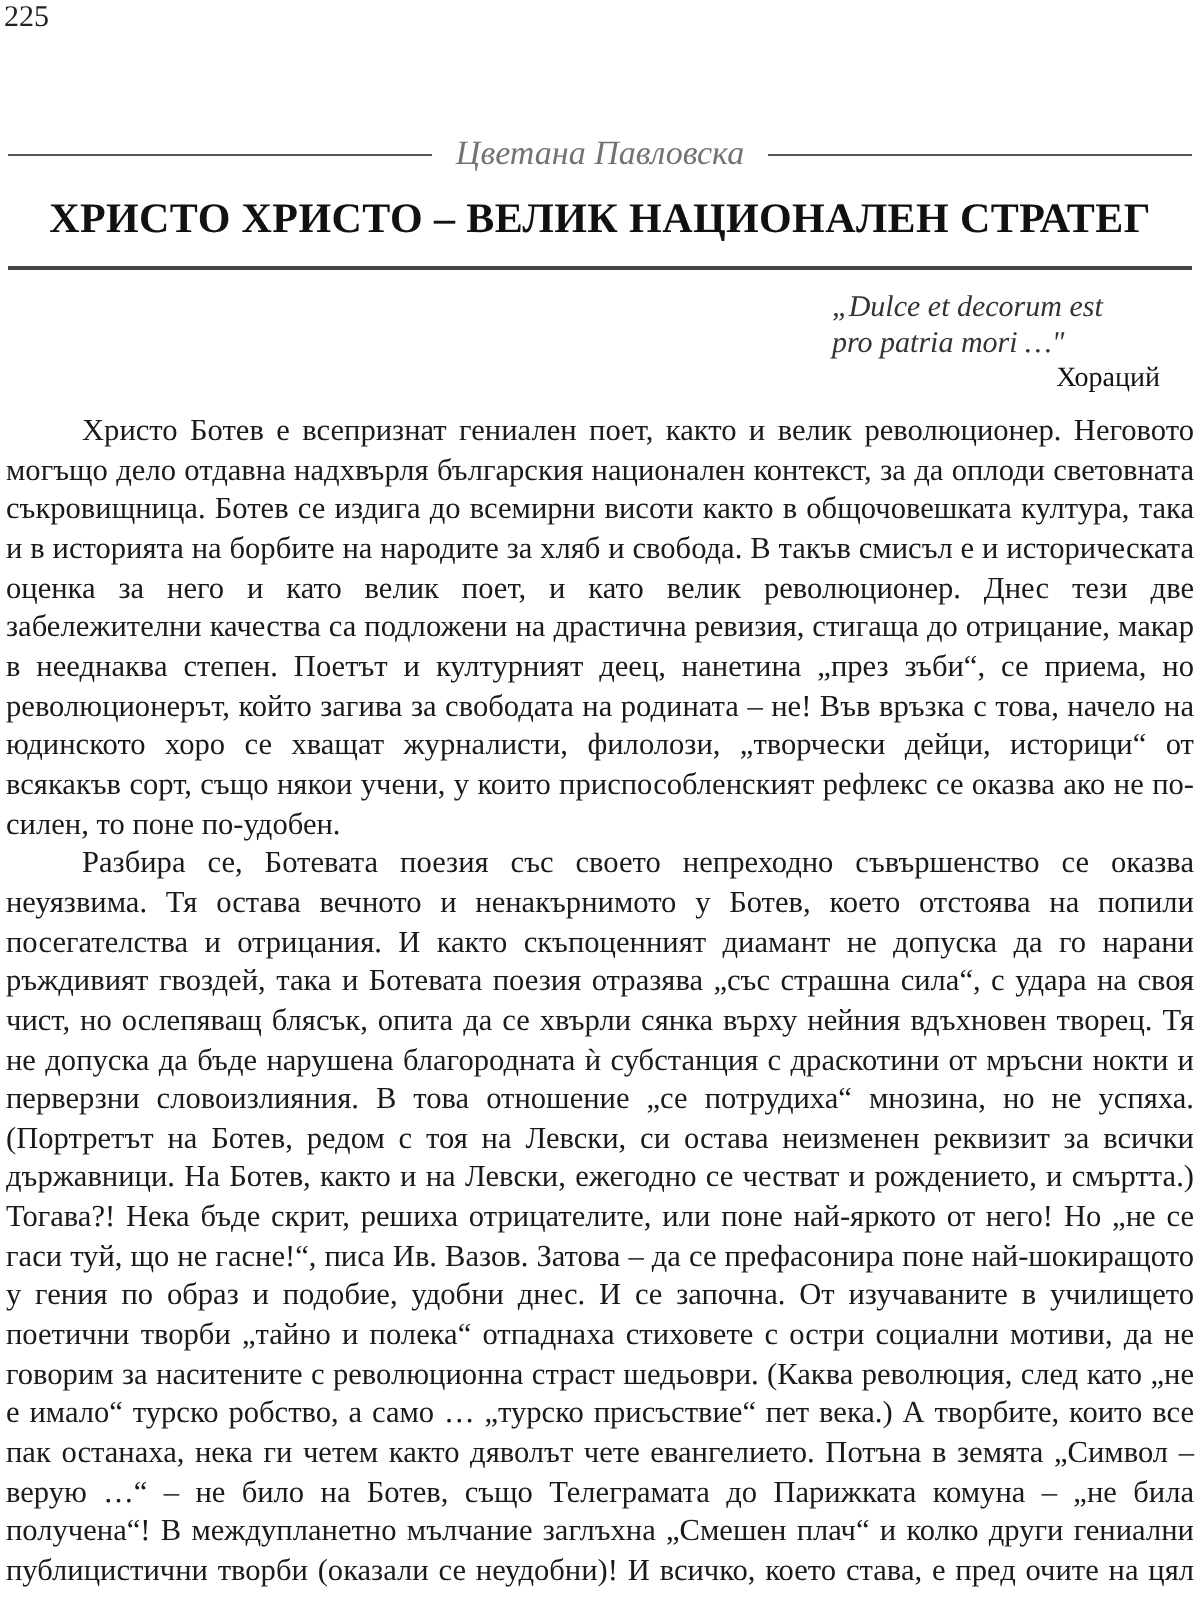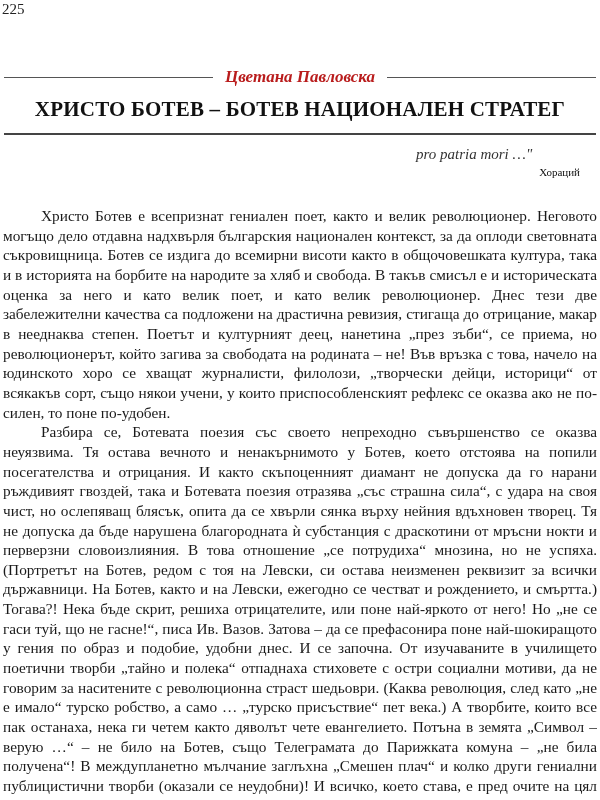--- a/index.html
+++ b/index.html
@@ -12,60 +12,61 @@
     .page-number {
       position: absolute; left: 2px; top: 0px;
       font-size: 15px; line-height: 18px; color: #222;
     }
     .author-row {
       position: absolute; left: 4px; right: 4px; top: 66px; height: 22px;
       display: flex; align-items: center;
     }
     .author-row .rule { flex: 1; height: 0; border-top: 1.5px solid #555; }
     .author-row .author {
-      font-style: italic; font-weight: bold; font-size: 17px;
-      padding: 0 12px; color: #b91c1c; white-space: nowrap;
+      font-style: italic; font-weight: normal; font-size: 17px;
+      padding: 0 12px; color: #737373; white-space: nowrap;
     }
     .title {
       position: absolute; left: 0; right: 0; top: 97px;
       text-align: center; font-weight: bold; font-size: 21px;
       letter-spacing: 0.2px; color: #111; margin: 0;
     }
     .title-rule {
       position: absolute; left: 4px; right: 4px; top: 133px;
       border-top: 2px solid #444;
     }
     .epigraph {
       position: absolute; right: 20px; top: 145px; width: 200px;
       font-size: 15px; line-height: 18px;
     }
     .epigraph .quote { font-style: italic; color: #333; padding-left: 36px; }
-    .epigraph .attrib { text-align: right; color: #111; font-size: 11px; }
+    .epigraph .attrib { text-align: right; color: #111; font-size: 14px; }
     .body-text {
       position: absolute; left: 3px; right: 3px; top: 206px;
       font-size: 15.3px; line-height: 19.65px; text-align: justify;
       color: #1a1a1a;
     }
     .body-text p { margin: 0; text-indent: 38px; hyphens: manual; }
   </style>
 </head>
 <body>
 
 <div class="page-number">225</div>
 
 <div class="author-row">
   <div class="rule"></div>
   <div class="author">Цветана Павловска</div>
   <div class="rule"></div>
 </div>
 
-<h1 class="title">ХРИСТО БОТЕВ – БОТЕВ НАЦИОНАЛЕН СТРАТЕГ</h1>
+<h1 class="title">ХРИСТО ХРИСТО – ВЕЛИК НАЦИОНАЛЕН СТРАТЕГ</h1>
 <div class="title-rule"></div>
 
 <div class="epigraph">
+  <div class="quote">„Dulce et decorum est</div>
   <div class="quote">pro patria mori …"</div>
   <div class="attrib">Хораций</div>
 </div>
 
 <div class="body-text">
   <p>Христо Ботев е всепризнат гениален поет, както и велик революционер. Неговото могъщо дело отдавна надхвърля българския национален контекст, за да оплоди световната съкровищница. Ботев се издига до всемирни висоти както в общочовешката култура, така и в историята на борбите на народите за хляб и свобода. В такъв смисъл е и историческата оценка за него и като велик поет, и като велик революционер. Днес тези две забележителни качества са подложени на драстична ревизия, стигаща до отрицание, макар в нееднаква степен. Поетът и културният деец, нанетина „през зъби“, се приема, но революционерът, който загива за свободата на родината – не! Във връзка с това, начело на юдинското хоро се хващат журналисти, филолози, „творчески дейци, историци“ от всякакъв сорт, също някои учени, у които приспособленският рефлекс се оказва ако не по-силен, то поне по-удобен.</p>
   <p>Разбира се, Ботевата поезия със своето непреходно съвършенство се оказва неуязвима. Тя остава вечното и ненакърнимото у Ботев, което отстоява на попили посегателства и отрицания. И както скъпоценният диамант не допуска да го нарани ръждивият гвоздей, така и Ботевата поезия отразява „със страшна сила“, с удара на своя чист, но ослепяващ блясък, опита да се хвърли сянка върху нейния вдъхновен творец. Тя не допуска да бъде нарушена благородната ѝ субстанция с драскотини от мръсни нокти и перверзни словоизлияния. В това отношение „се потрудиха“ мнозина, но не успяха. (Портретът на Ботев, редом с тоя на Левски, си остава неизменен реквизит за всички държавници. На Ботев, както и на Левски, ежегодно се честват и рождението, и смъртта.) Тогава?! Нека бъде скрит, решиха отрицателите, или поне най-яркото от него! Но „не се гаси туй, що не гасне!“, писа Ив. Вазов. Затова – да се префасонира поне най-шокиращото у гения по образ и подобие, удобни днес. И се започна. От изучаваните в училището поетични творби „тайно и полека“ отпаднаха стиховете с остри социални мотиви, да не говорим за наситените с революционна страст шедьоври. (Каква революция, след като „не е имало“ турско робство, а само … „турско присъствие“ пет века.) А творбите, които все пак останаха, нека ги четем както дяволът чете евангелието. Потъна в земята „Символ – верую …“ – не било на Ботев, също Телеграмата до Парижката комуна – „не била получена“! В междупланетно мълчание заглъхна „Смешен плач“ и колко други гениални публицистични творби (оказали се неудобни)! И всичко, което става, е пред очите на цял народ, потънал отново в летаргичен несвяст, заради изповядвания и широко интерпретиран от Ботев идеал за човешка справедливост – всъщност един извечен порив на хората.</p>
 </div>
 
 </body></html>

